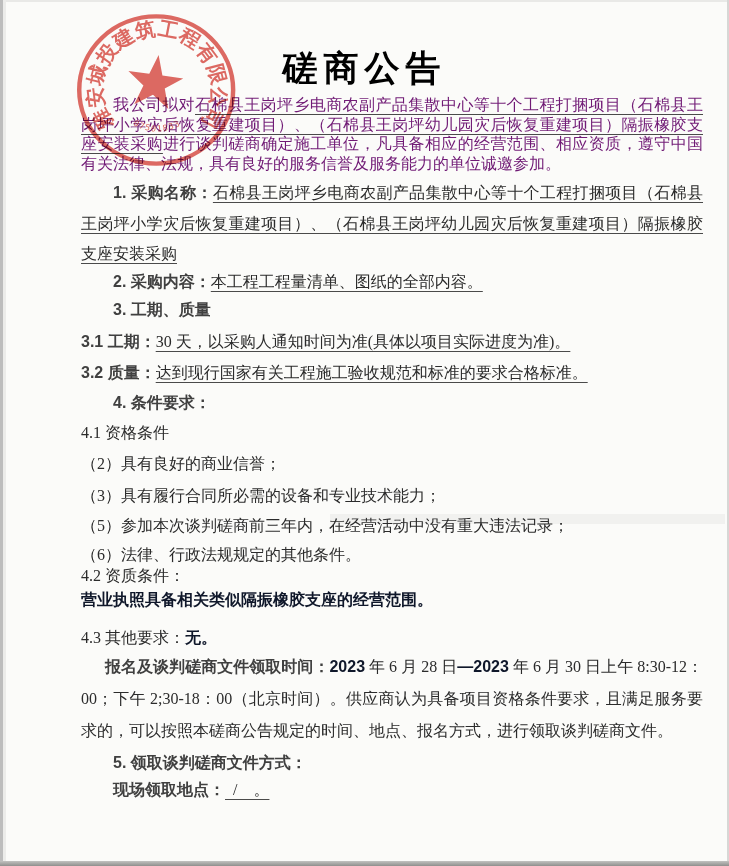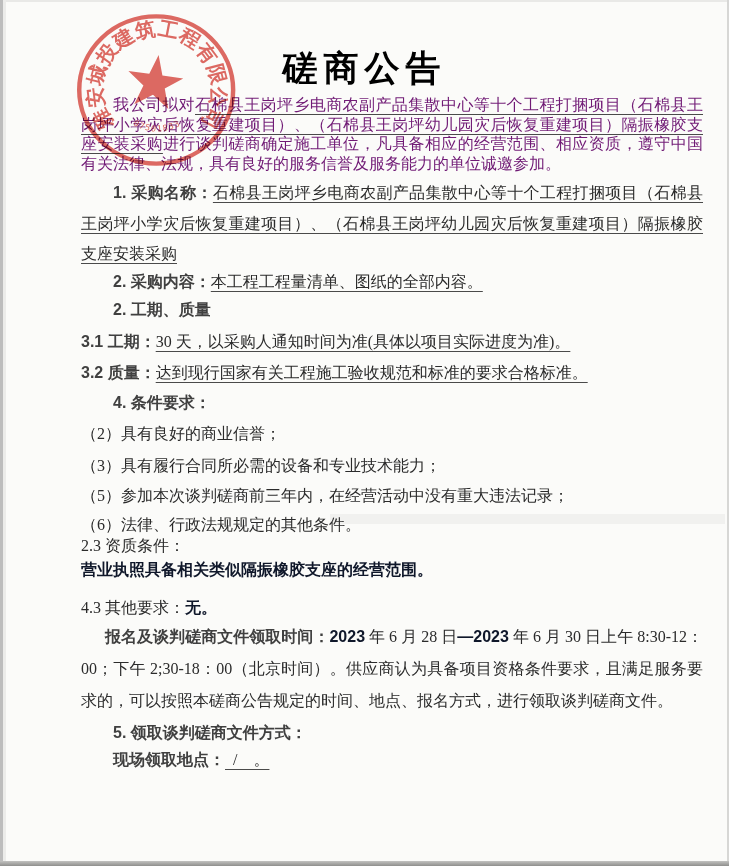--- a/index.html
+++ b/index.html
@@ -92,35 +92,36 @@
 <h1 class="title">磋商公告</h1>
 
 <div class="content">
 
   <p class="p-intro"><span>我公司拟对</span><span class="u">石棉县王岗坪乡电商农副产品集散中心等十个工程打捆项目（石棉县王岗坪小学灾后恢复重建项目）、（石棉县王岗坪幼儿园灾后恢复重建项目）隔振橡胶支座安装采购</span><span>进行谈判磋商确定施工单位，凡具备相应的经营范围、相应资质，遵守中国有关法律、法规，具有良好的服务信誉及服务能力的单位诚邀参加。</span></p>
 
   <p class="p-item1"><span class="lbl">1. 采购名称：</span><span class="u">石棉县王岗坪乡电商农副产品集散中心等十个工程打捆项目（石棉县王岗坪小学灾后恢复重建项目）、（石棉县王岗坪幼儿园灾后恢复重建项目）隔振橡胶支座安装采购</span></p>
 
   <p class="p-item2"><span class="lbl">2. 采购内容：</span><span class="u">本工程工程量清单、图纸的全部内容。</span></p>
 
-  <p class="p-item3"><span class="lbl">2. 工期、质量</span></p>
+  <p class="p-item3"><span class="lbl">3. 工期、质量</span></p>
 
   <p class="p-item31"><span class="lbl">3.1 工期：</span><span class="u">30 天，以采购人通知时间为准(具体以项目实际进度为准)。</span></p>
 
   <p class="p-item32"><span class="lbl">3.2 质量：</span><span class="u">达到现行国家有关工程施工验收规范和标准的要求合格标准。</span></p>
 
   <p class="p-item4"><span class="lbl">4. 条件要求：</span></p>
 
+  <p class="p-item41"><span>4.1 资格条件</span></p>
 
   <p class="p-qual q2">（2）具有良好的商业信誉；</p>
   <p class="p-qual q3">（3）具有履行合同所必需的设备和专业技术能力；</p>
   <p class="p-qual q5">（5）参加本次谈判磋商前三年内，在经营活动中没有重大违法记录；</p>
   <p class="p-qual q6">（6）法律、行政法规规定的其他条件。</p>
 
-  <p class="p-item42"><span>2.3 资质条件：</span></p>
+  <p class="p-item42"><span>4.2 资质条件：</span></p>
 
   <p class="p-note bold">营业执照具备相关类似隔振橡胶支座的经营范围。</p>
 
   <p class="p-item43"><span>4.3 其他要求：</span><span class="bold">无。</span></p>
 
   <p class="p-reg"><span class="lbl">报名及谈判磋商文件领取时间：</span><span class="bold">2023</span><span> 年 6 月 28 日</span><span class="bold">—</span><span class="bold">2023</span><span> 年 6 月 30 日上午 8:30-12：00；下午 2;30-18：00（北京时间）。</span><span>供应商认为具备项目资格条件要求，且满足服务要求的，可以按照本磋商公告规定的时间、地点、报名方式，进行领取谈判磋商文件。</span></p>
 
   <p class="p-item5"><span class="lbl">5.  领取谈判磋商文件方式：</span></p>
 
   <p class="p-pickup"><span class="lbl">现场领取地点：</span><span class="blank">  /    。</span></p>

